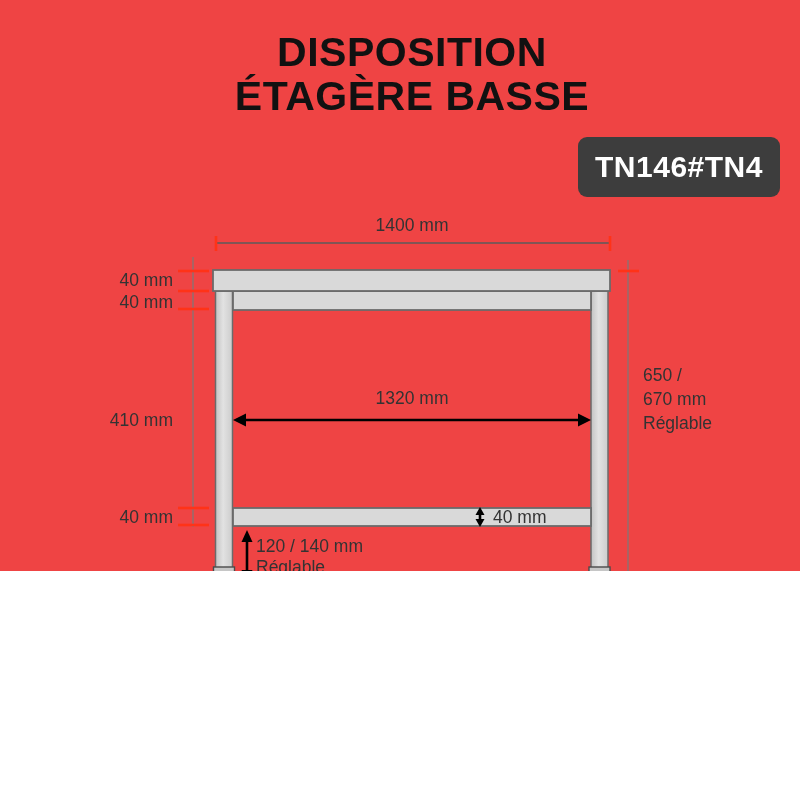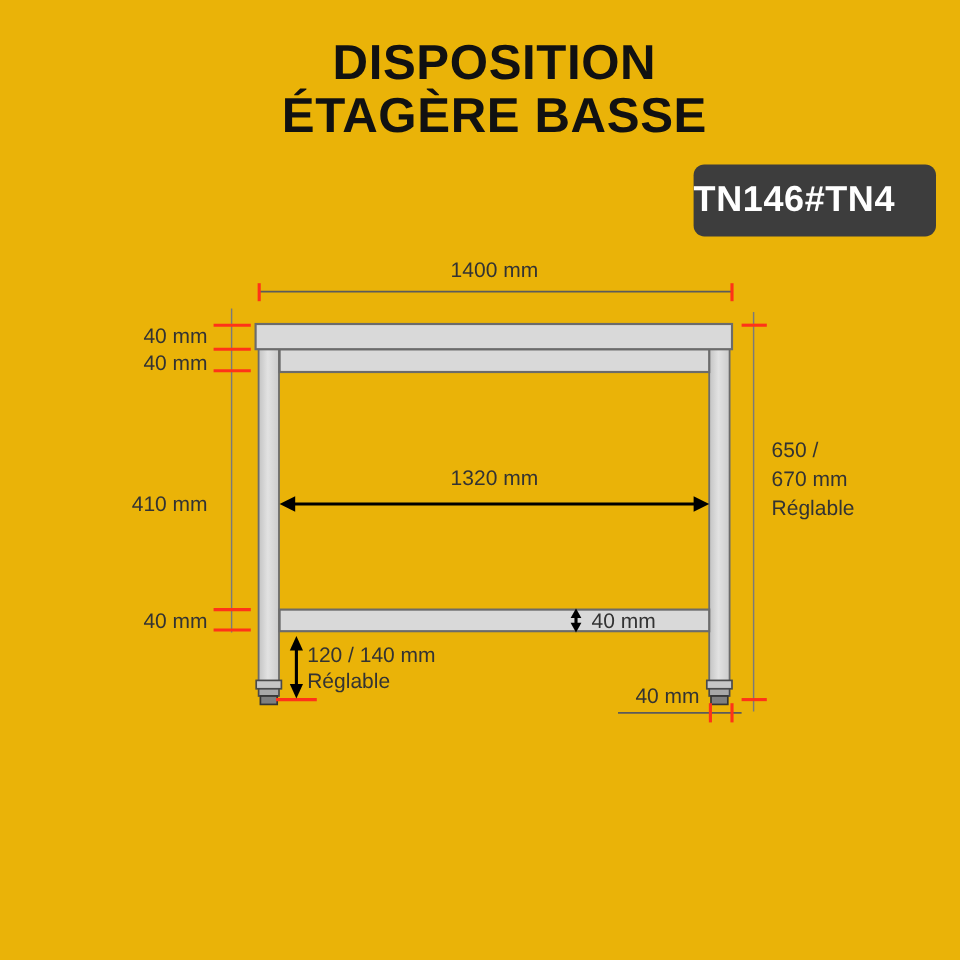--- a/index.html
+++ b/index.html
@@ -1,24 +1,24 @@
 <!DOCTYPE html>
 <html><head>
 <meta charset="utf-8">
 <style>
   html,body{margin:0;padding:0;background:#ffffff;}
-  .page{position:relative;width:800px;height:800px;background:#eab308;overflow:hidden;
+  .page{position:relative;width:800px;height:571px;background:#ef4444;overflow:hidden;
         font-family:"Liberation Sans",sans-serif;}
   .title{position:absolute;top:30px;left:0;width:800px;text-align:center;
          transform:translateX(12px);color:#111111;font-weight:bold;
          font-size:41px;line-height:44px;letter-spacing:0.5px;}
   .title span{display:block;}
   .badge{position:absolute;left:578px;top:137px;width:202px;height:60px;
          background:#3d3d3d;border-radius:9px;display:flex;align-items:center;
-         justify-content:flex-start;color:#ffffff;font-weight:bold;font-size:30px;
+         justify-content:center;color:#ffffff;font-weight:bold;font-size:30px;
          letter-spacing:0.5px;}
   svg{position:absolute;top:0;left:0;}
   .dim-text{font-family:"Liberation Sans",sans-serif;font-size:17.5px;fill:#333333;}
   .steel{fill:#d9d9d9;stroke:#6b6b6b;stroke-width:1.8;}
   .gray-line{stroke:#5b5b5b;stroke-width:1.4;fill:none;}
   .ext-line{stroke:#7a7a7a;stroke-width:1.2;fill:none;}
   .red-tick{stroke:#ff3318;stroke-width:2.6;fill:none;}
   .black-dim{stroke:#000000;stroke-width:2.6;fill:none;}
   .black-head{fill:#000000;stroke:none;}
 </style>

